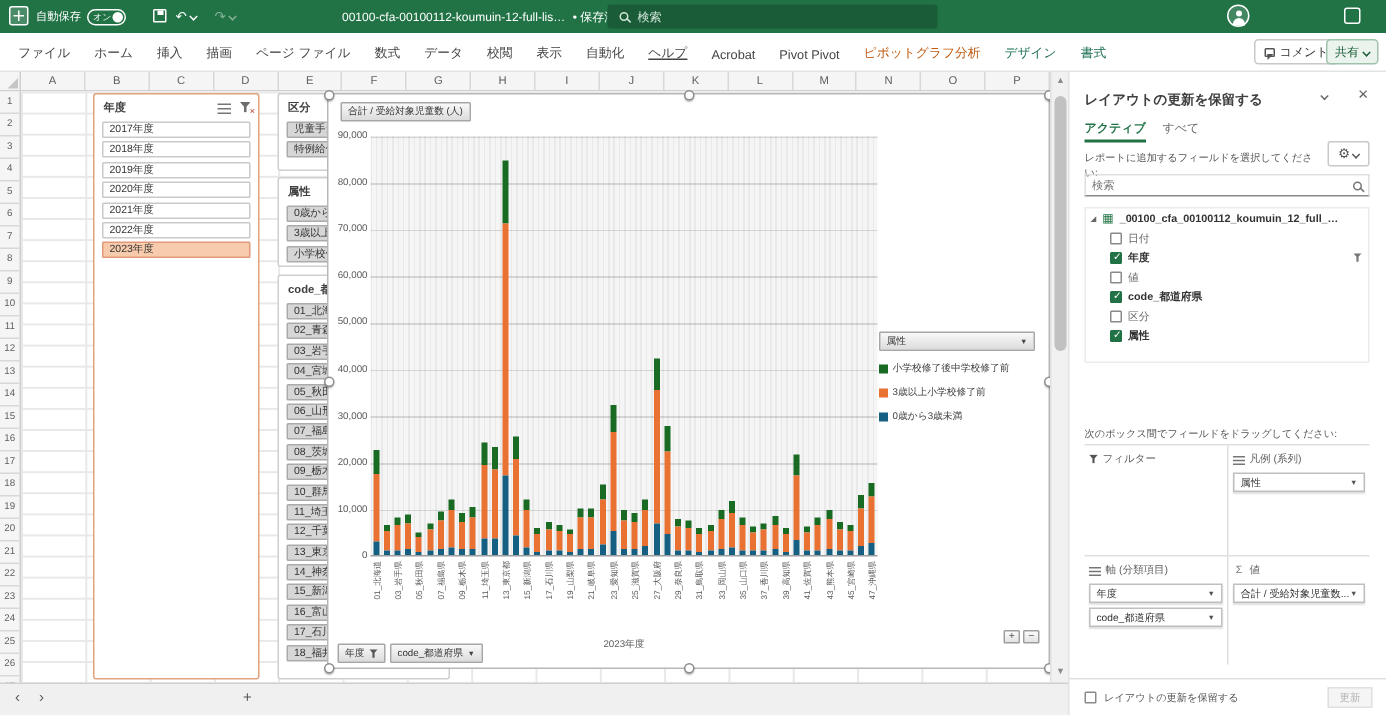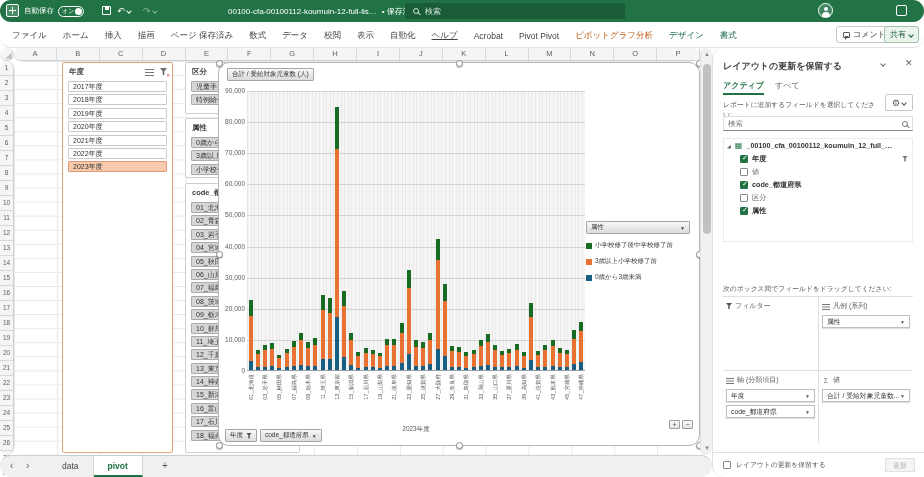--- a/index.html
+++ b/index.html
@@ -1,19 +1,19 @@
 <!DOCTYPE html>
 <html><head>
 <meta charset="utf-8">
 <style>
   * { margin:0; padding:0; box-sizing:border-box; }
   html,body { width:924px; height:477px; overflow:hidden; }
   body { font-family:"Liberation Sans","DejaVu Sans",sans-serif; font-size:8px; color:#333; background:#fff; }
   #app { position:relative; width:924px; height:477px; overflow:hidden; background:#fff; }
-  .abs { position:absolute;border-radius:11px; }
+  .abs { position:absolute; }
 
   
   #titlebar { left:0; top:0; width:924px; height:22px; background:#217346; color:#fff; }
   #excel-icon { left:6px; top:4px; width:13px; height:13px; border:1px solid #fff; background:rgba(255,255,255,.18); border-radius:2px; }
   #excel-icon::before { content:""; position:absolute; left:2px; top:2px; right:2px; bottom:2px; background:
      linear-gradient(#fff,#fff) 50% 0/1px 100% no-repeat,
      linear-gradient(#fff,#fff) 0 50%/100% 1px no-repeat; }
   #autosave { left:24px; top:4px; height:14px; display:flex; align-items:center; gap:4px; font-size:7.5px; }
   .toggle { width:26px; height:11px; border:1px solid #fff; border-radius:6px; position:relative; display:flex; align-items:center; padding-left:3px; font-size:6px; }
   .toggle .knob { position:absolute; right:1px; top:1px; width:7px; height:7px; border-radius:50%; background:#fff; }
@@ -184,21 +184,21 @@
     <div id="avatar" class="abs"></div>
     <div id="win-icon" class="abs"></div>
   </div>
 
   <div id="ribbon" class="abs">
     <div id="ribbon-tabs">
         <span class="rtab" style="color: rgb(68, 68, 68);">ファイル</span>
         <span class="rtab" style="color: rgb(68, 68, 68);">ホーム</span>
         <span class="rtab" style="color: rgb(68, 68, 68);">挿入</span>
         <span class="rtab" style="color: rgb(68, 68, 68);">描画</span>
-        <span class="rtab" style="color: rgb(68, 68, 68);">ページ 保存済み</span>
+        <span class="rtab" style="color: rgb(68, 68, 68);">ページ ファイル</span>
         <span class="rtab" style="color: rgb(68, 68, 68);">数式</span>
         <span class="rtab" style="color: rgb(68, 68, 68);">データ</span>
         <span class="rtab" style="color: rgb(68, 68, 68);">校閲</span>
         <span class="rtab" style="color: rgb(68, 68, 68);">表示</span>
         <span class="rtab" style="color: rgb(68, 68, 68);">自動化</span>
         <span class="rtab" style="color: rgb(68, 68, 68); text-decoration: underline;">ヘルプ</span>
         <span class="rtab" style="color: rgb(68, 68, 68);">Acrobat</span>
         <span class="rtab" style="color: rgb(68, 68, 68);">Pivot Pivot</span>
         <span class="rtab" style="color: rgb(192, 90, 17);">ピボットグラフ分析</span>
         <span class="rtab" style="color: rgb(23, 107, 77);">デザイン</span>
@@ -688,20 +688,24 @@
       <span>検索</span>
       <span class="mag"></span>
     </div>
     <div id="field-list">
         <div class="f-row root">
           <span class="caret">◢</span>
           <span class="tbl-ic">▦</span>
           <span class="f-label">_00100_cfa_00100112_koumuin_12_full_…</span>
         </div>
         <div class="f-row">
+          <span class="cbx"></span>
+          <span class="f-label" style="color: rgb(102, 102, 102);">日付</span>
+        </div>
+        <div class="f-row">
           <span class="cbx on"></span>
           <span class="f-label" style="font-weight: bold;">年度</span>
           <span class="funnel-s"></span>
         </div>
         <div class="f-row">
           <span class="cbx"></span>
           <span class="f-label" style="color: rgb(102, 102, 102);">値</span>
         </div>
         <div class="f-row">
           <span class="cbx on"></span>
@@ -762,20 +766,16 @@
     <div id="pane-bottom">
       <span class="cbx"></span>
       <span>レイアウトの更新を保留する</span>
       <span id="update-btn">更新</span>
     </div>
   </div>
 
   <div id="sheetbar" class="abs">
     <span class="nav-arrow" style="left:10px;">‹</span>
     <span class="nav-arrow" style="left:26px;">›</span>
-    <div id="tabs">
-        <span class="stab">data</span>
-        <span class="stab on">pivot</span>
-      </div>
     <span id="add-sheet">+</span>
   </div>
 
 </div>
 
 </body></html>

